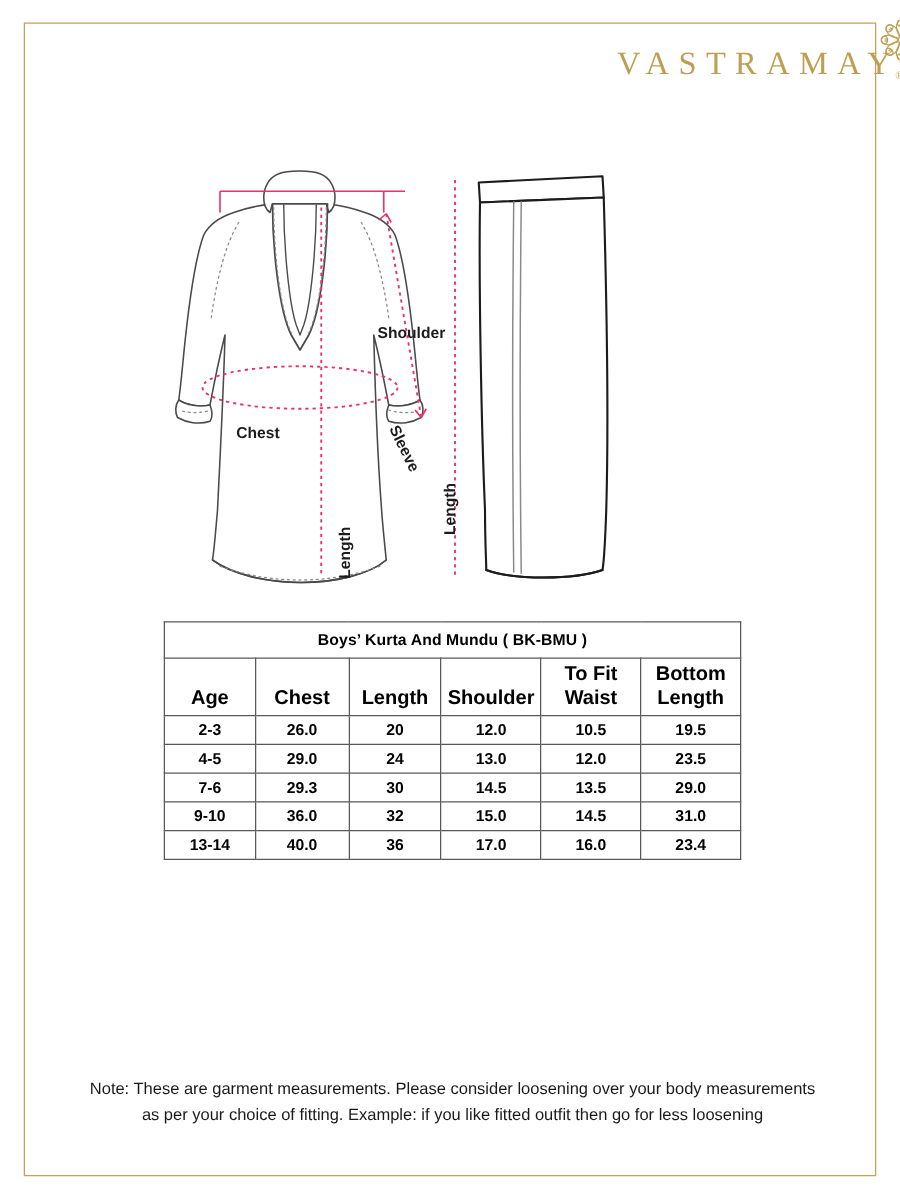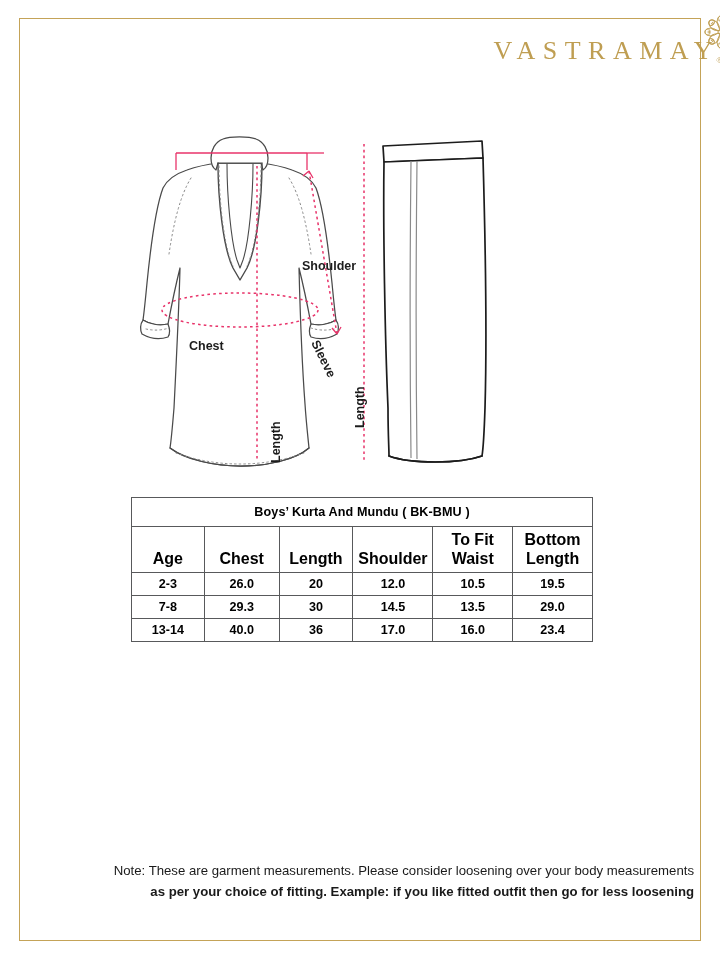--- a/index.html
+++ b/index.html
@@ -108,22 +108,22 @@
   
   .note {
     position: absolute;
     left: 30px; top: 860px;
     width: 664px;
     font-size: 13.2px;
     line-height: 1.62;
     color: #1a1a1a;
     text-align: right;
   }
-  .note .line1 { display: block; text-align: right; }
-  .note .line2 { display: block; text-align: right; font-weight: bold; }
+  .note .line1 { display: block; text-align: center; }
+  .note .line2 { display: block; text-align: center; }
 </style>
 </head>
 <body>
 
 <div class="page-frame"></div>
 
 <div class="logo-wrap">
   <div class="logo-inner">
     <span class="logo-text">VASTRAMAY</span>
     <span class="logo-reg">®</span>
@@ -293,26 +293,42 @@
   <tbody>
     <tr>
       <td>2-3</td>
       <td>26.0</td>
       <td>20</td>
       <td>12.0</td>
       <td>10.5</td>
       <td>19.5</td>
     </tr>
     <tr>
-      <td>7-8</td>
+      <td>4-5</td>
+      <td>29.0</td>
+      <td>24</td>
+      <td>13.0</td>
+      <td>12.0</td>
+      <td>23.5</td>
+    </tr>
+    <tr>
+      <td>7-6</td>
       <td>29.3</td>
       <td>30</td>
       <td>14.5</td>
       <td>13.5</td>
       <td>29.0</td>
+    </tr>
+    <tr>
+      <td>9-10</td>
+      <td>36.0</td>
+      <td>32</td>
+      <td>15.0</td>
+      <td>14.5</td>
+      <td>31.0</td>
     </tr>
     <tr>
       <td>13-14</td>
       <td>40.0</td>
       <td>36</td>
       <td>17.0</td>
       <td>16.0</td>
       <td>23.4</td>
     </tr>
   </tbody>

